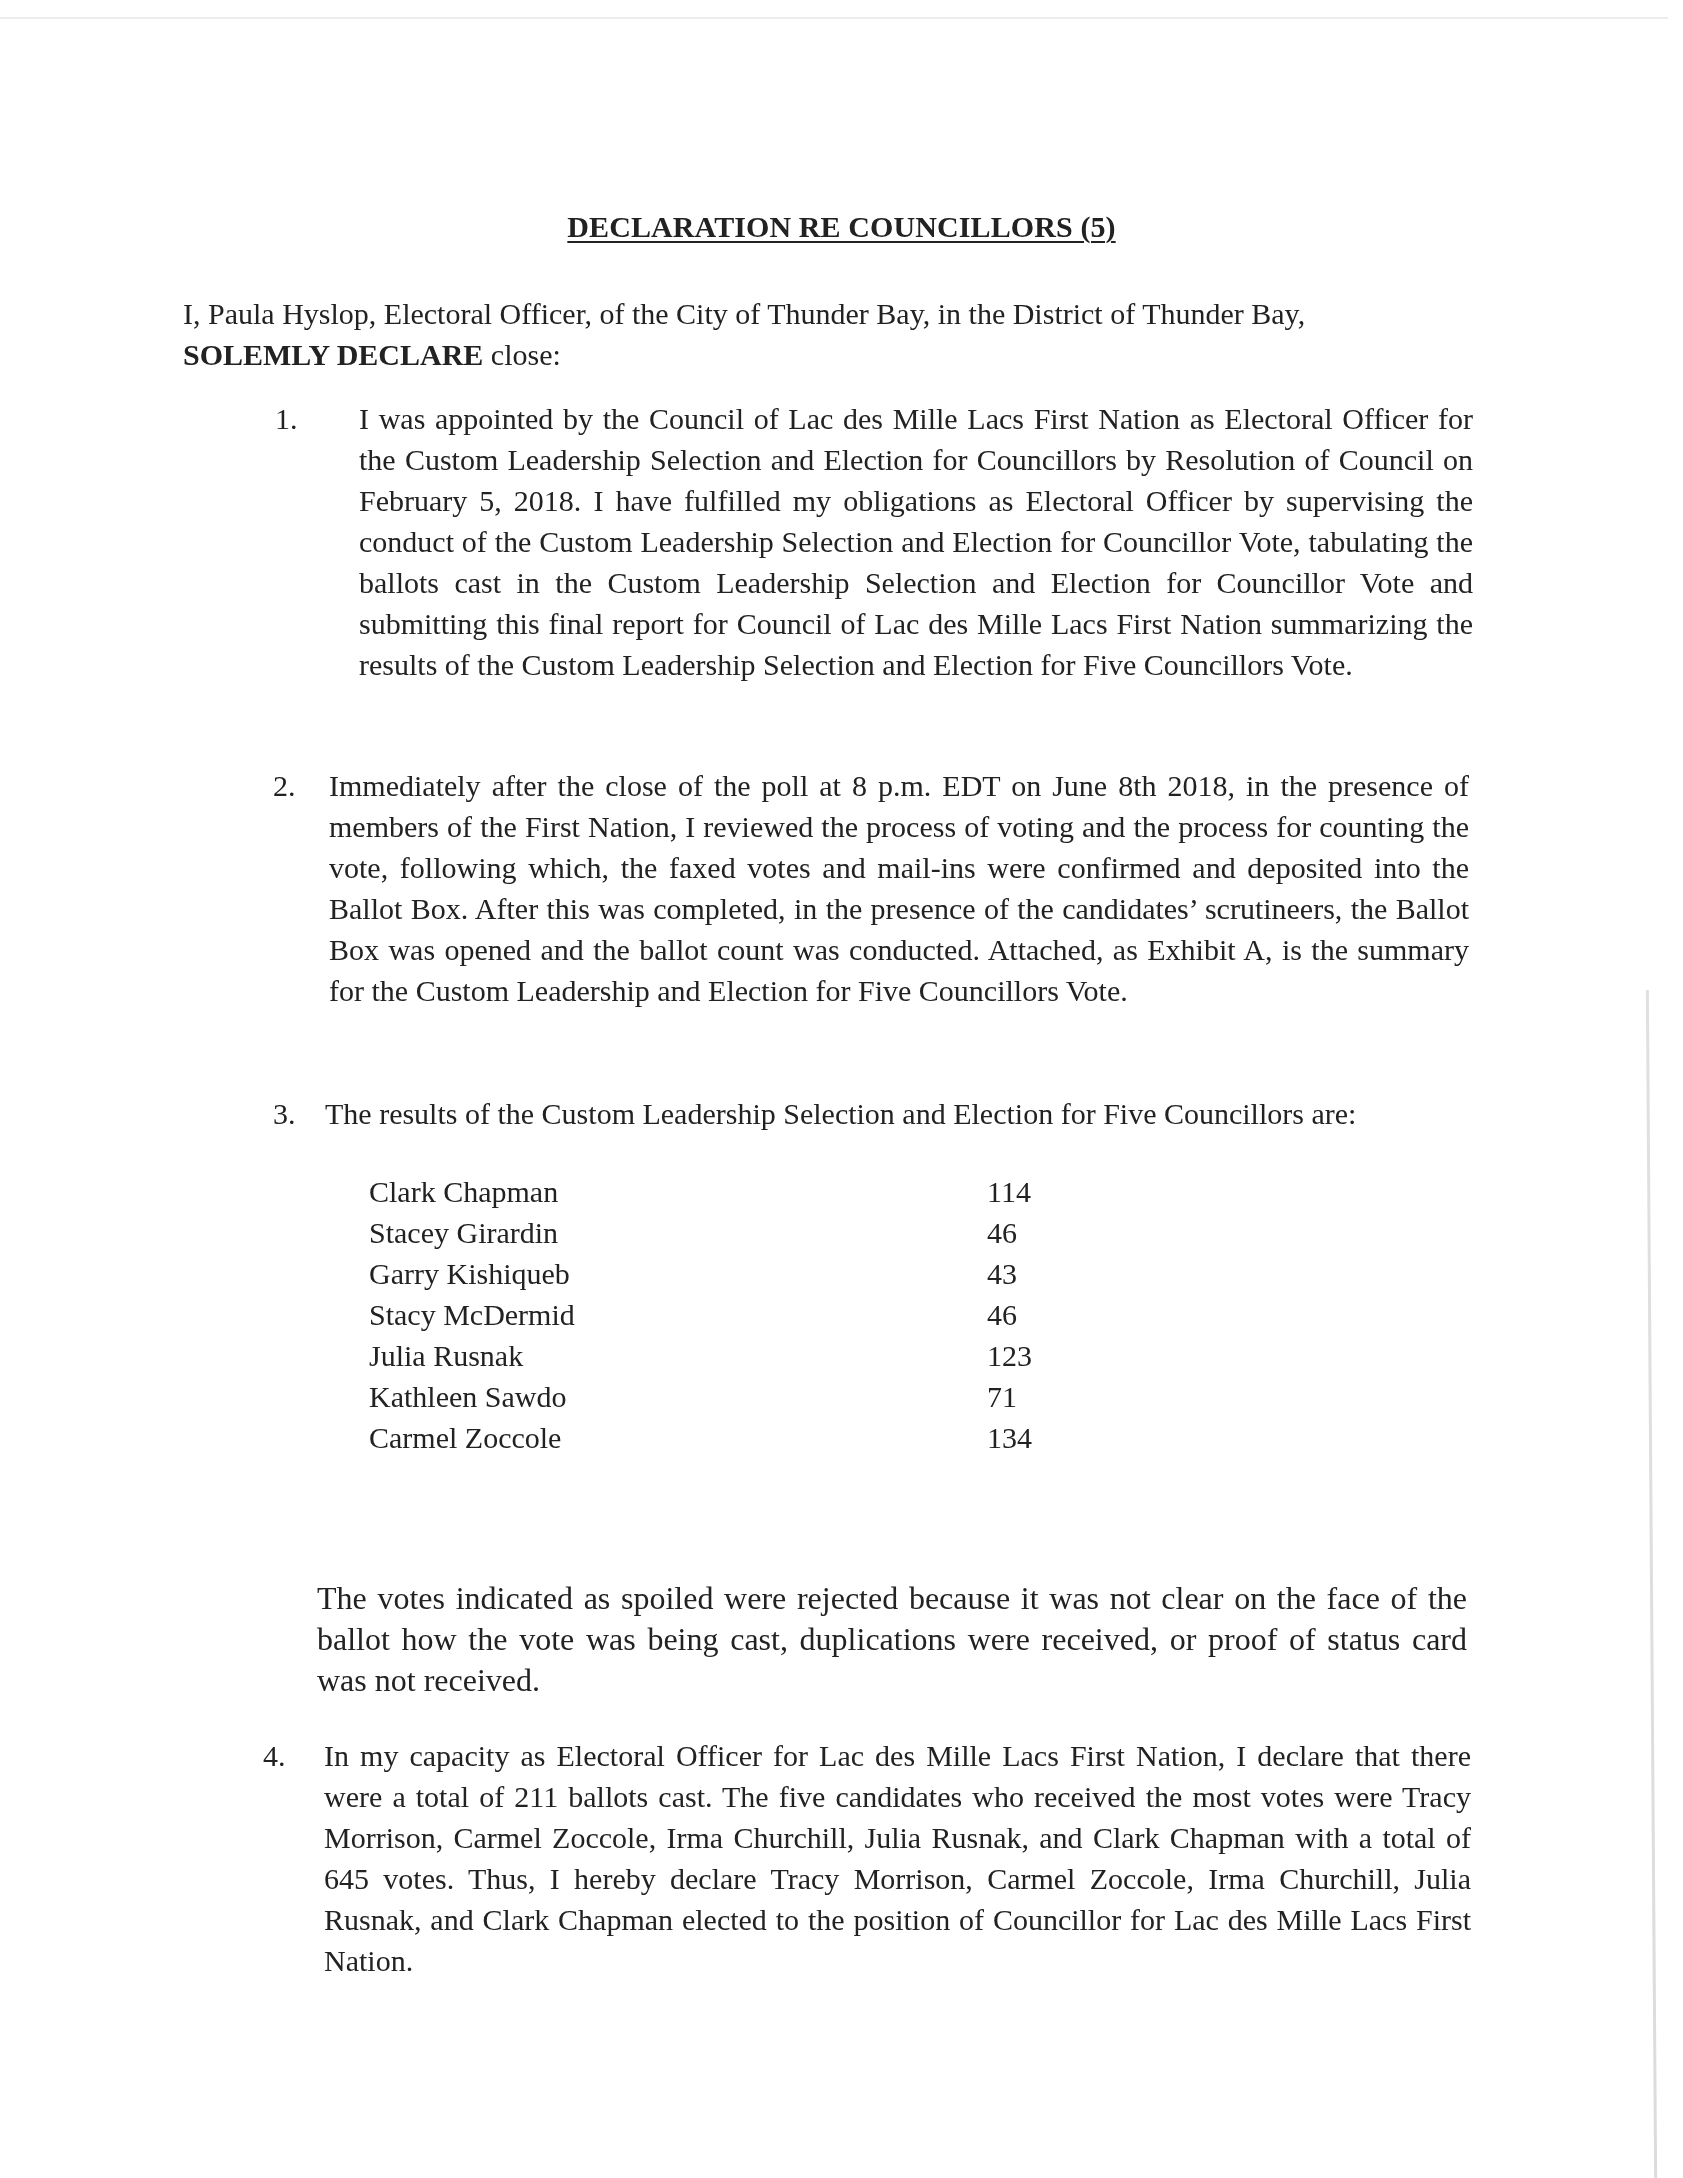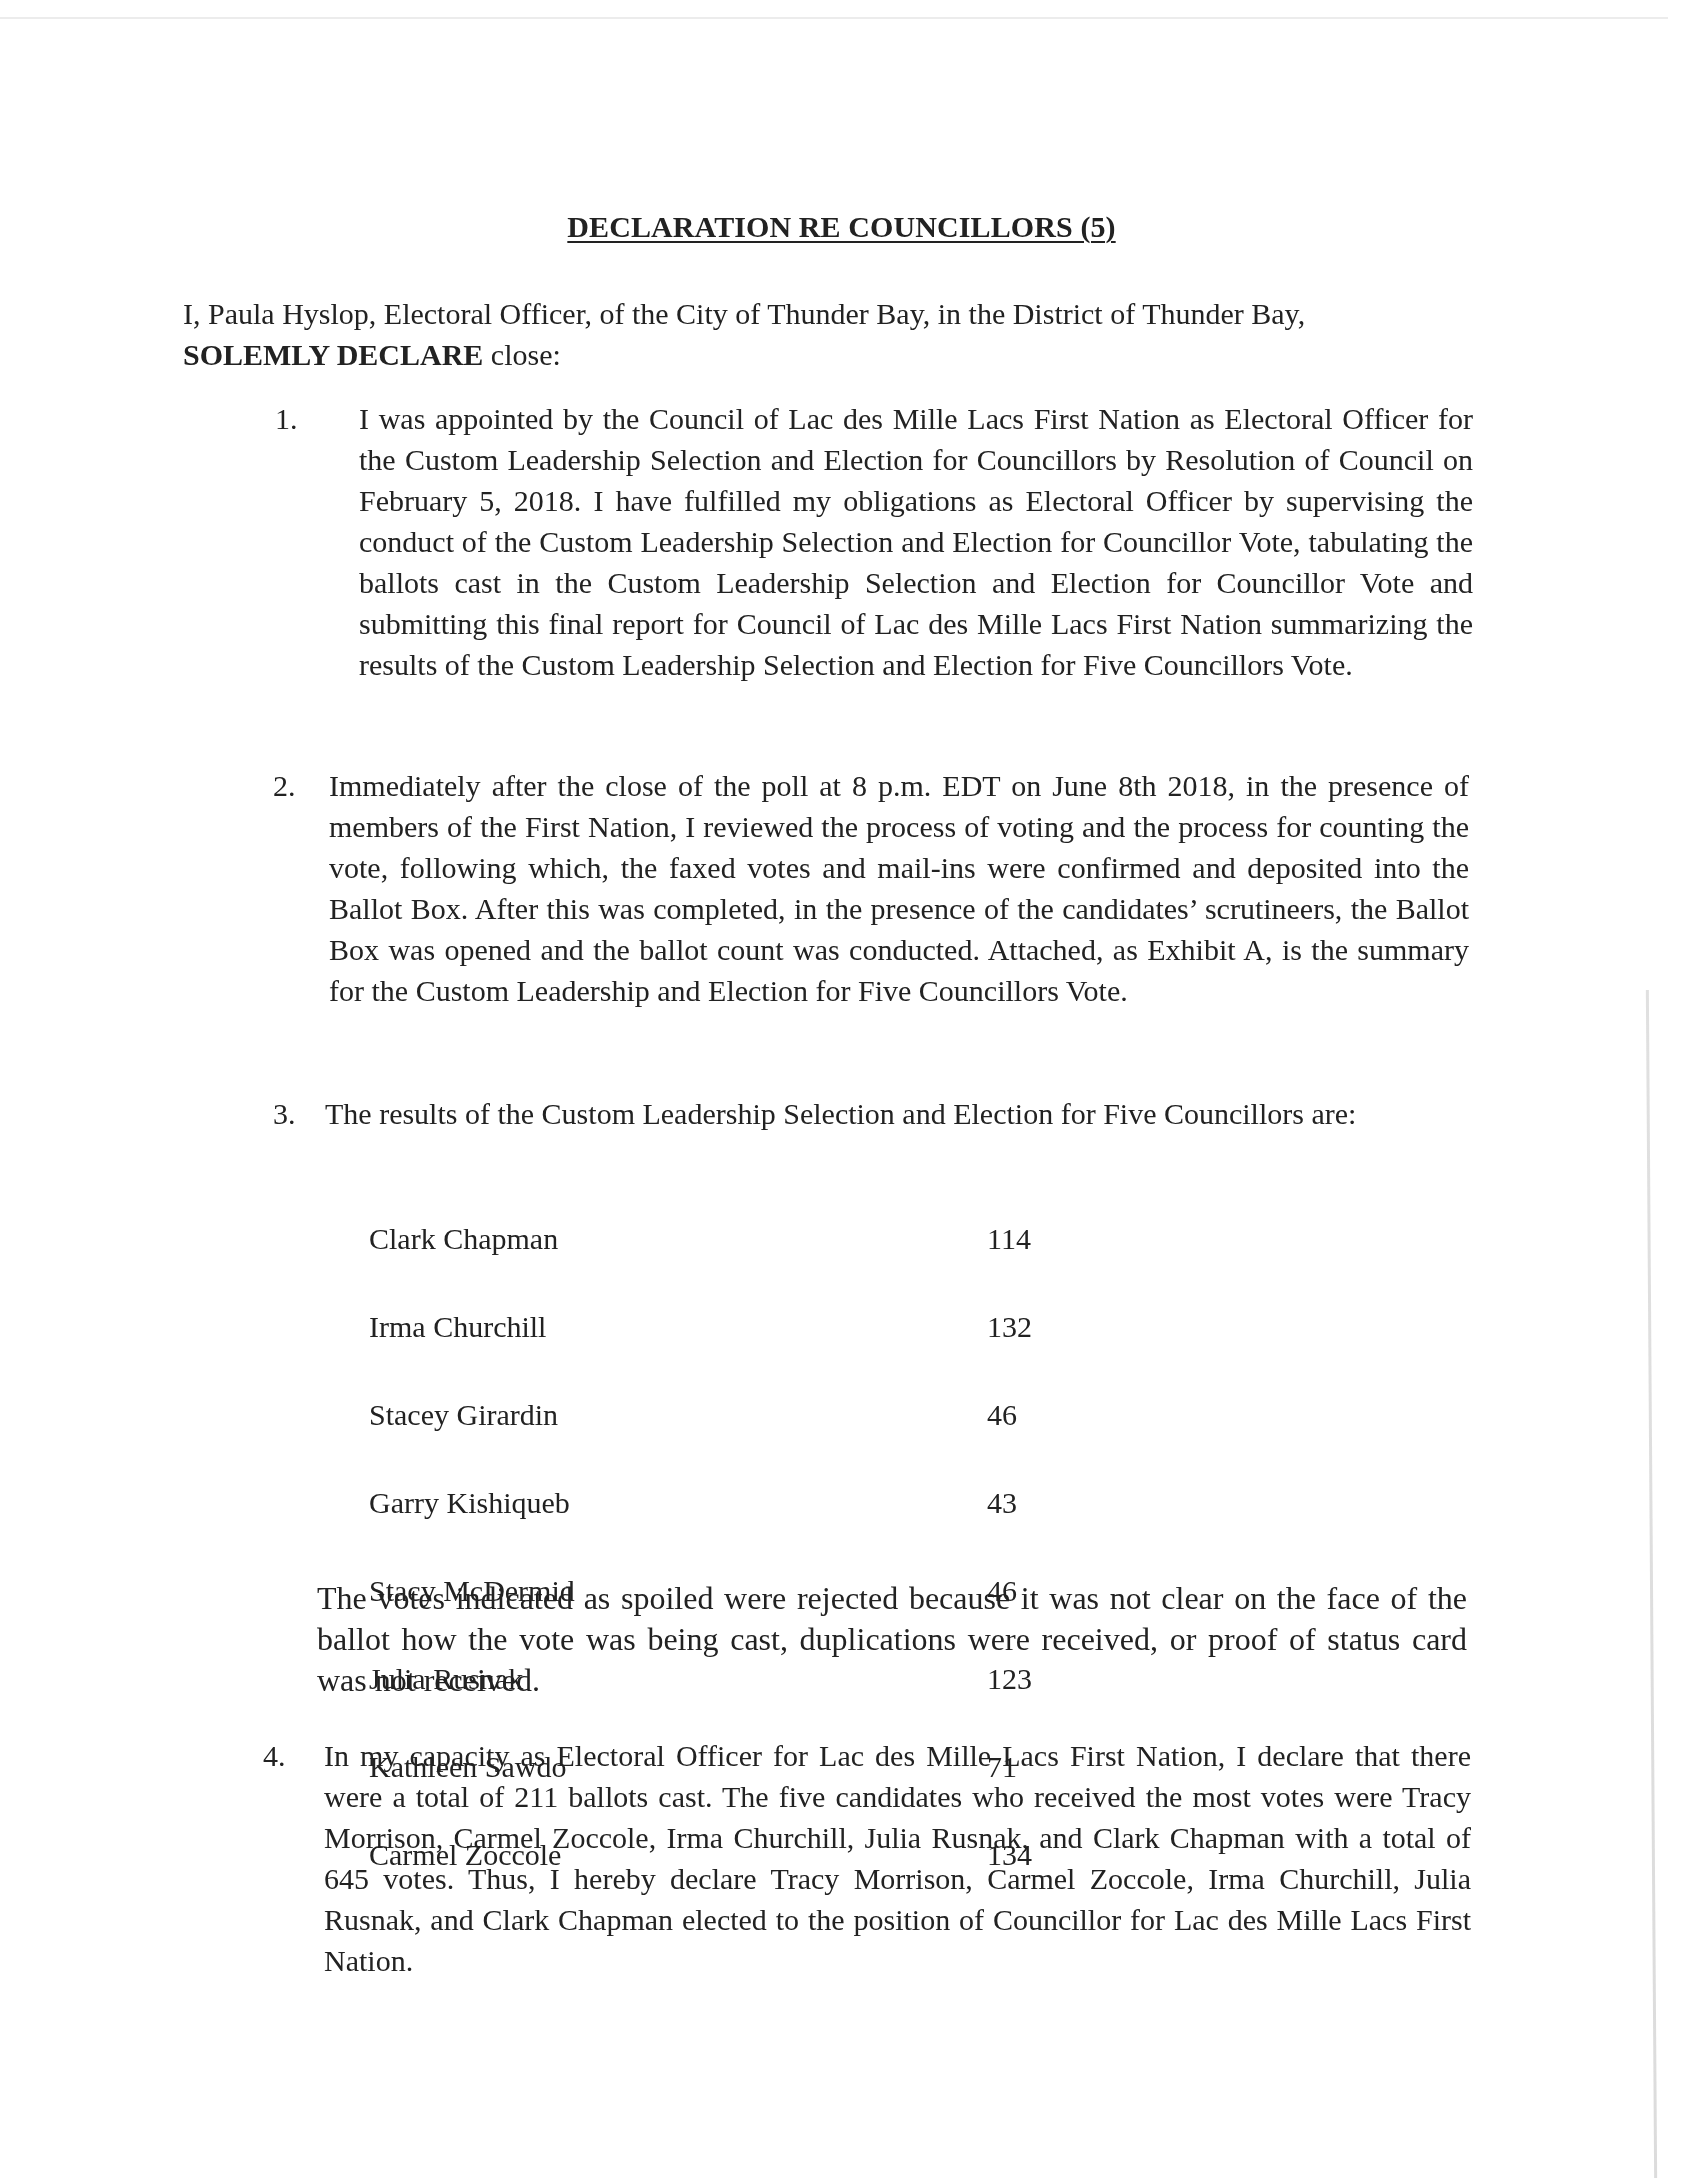--- a/index.html
+++ b/index.html
@@ -34,21 +34,21 @@
   #item1 .txt { margin-left: 84px; }
   #item2 { top: 765px; left: 273px; width: 1196px; }
   #item2 .txt { margin-left: 56px; }
   #item3 { top: 1093px; left: 273px; width: 1196px; }
   #item3 .txt { margin-left: 52px; }
   #item4 { top: 1735px; left: 263px; width: 1208px; }
   #item4 .txt { }
   .results {
     position: absolute; left: 369px; top: 1171px; width: 693px; font-size: 30px;
   }
-  .results .row { position: relative; height: 41px; line-height: 41px; margin-top: 47px; }
+  .results .row { position: relative; height: 41px; line-height: 41px; }
   .results .name { position: absolute; left: 0; }
   .results .votes { position: absolute; left: 618px; text-align: right; }
   .spoiled {
     position: absolute; left: 317px; top: 1578px; width: 1150px; font-size: 32px;
     line-height: 41px; text-align: justify; text-align-last: left;
   }
 </style>
 </head>
 <body>
 
@@ -76,24 +76,20 @@
   <span class="num">3.</span>
   <div class="txt">The results of the Custom Leadership Selection and Election for Five Councillors are:</div>
 </div>
 
 <div class="results">
   <div class="row">
       <span class="name">Clark Chapman</span>
       <span class="votes">114</span>
     </div>
   <div class="row">
-      <span class="name">Irma Churchill</span>
-      <span class="votes">132</span>
-    </div>
-  <div class="row">
       <span class="name">Stacey Girardin</span>
       <span class="votes">46</span>
     </div>
   <div class="row">
       <span class="name">Garry Kishiqueb</span>
       <span class="votes">43</span>
     </div>
   <div class="row">
       <span class="name">Stacy McDermid</span>
       <span class="votes">46</span>

